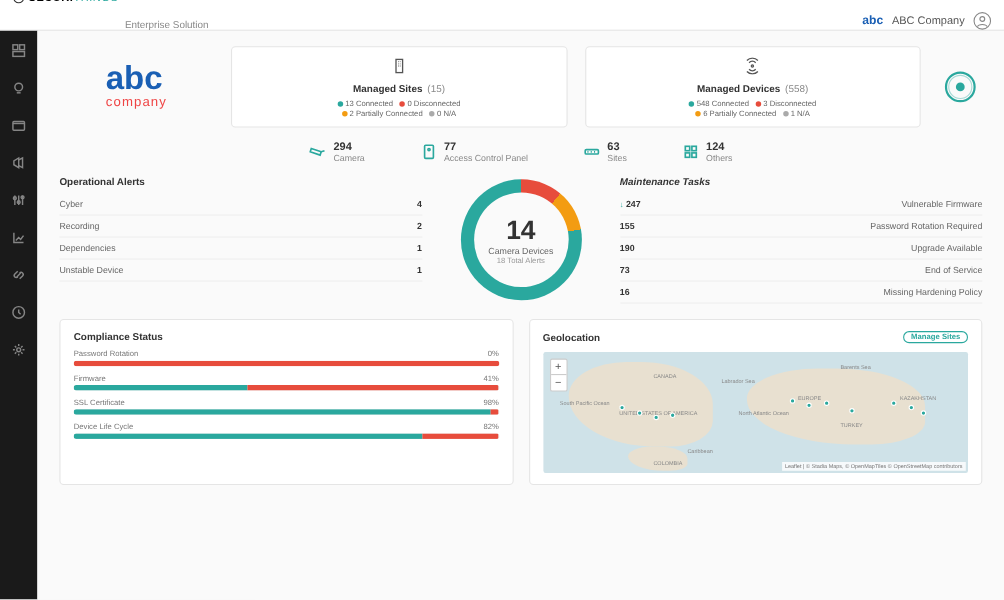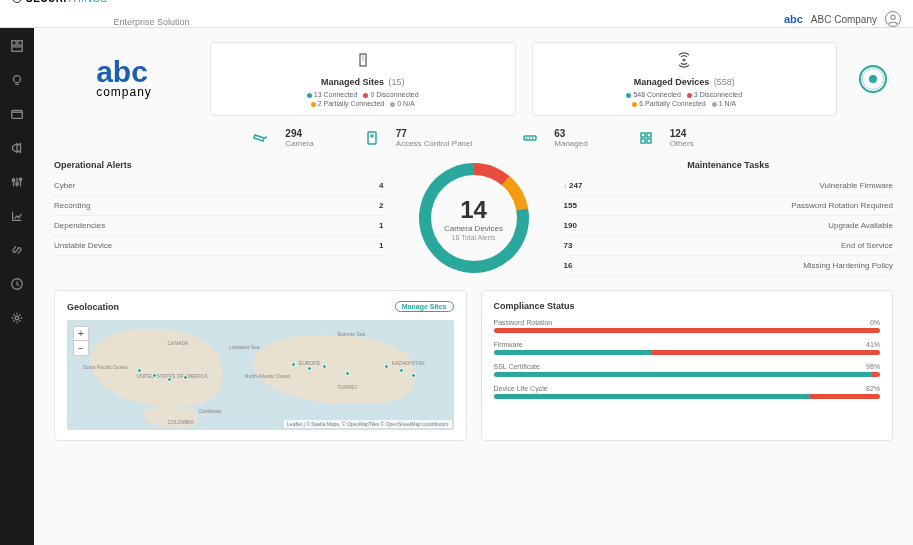--- a/index.html
+++ b/index.html
@@ -15,44 +15,44 @@
 .topbar-right .abc-badge { color: #1a5fb4; font-weight: 700; font-size: 11px; }
 .user-icon { width: 16px; height: 16px; border: 1px solid #888; border-radius: 50%; display: flex; align-items: center; justify-content: center; }
 .layout { display: flex; height: calc(100% - 28px); }
 .sidebar { width: 34px; background: #1a1a1a; display: flex; flex-direction: column; align-items: center; padding-top: 10px; gap: 18px; }
 .sidebar-item { width: 16px; height: 16px; opacity: 0.6; cursor: pointer; display: flex; align-items: center; justify-content: center; }
 .sidebar-item svg { width: 14px; height: 14px; stroke: #ccc; fill: none; stroke-width: 1.5; }
 .main { flex: 1; padding: 14px 20px; overflow: hidden; background: #fafafa; }
 .row1 { display: flex; gap: 16px; align-items: stretch; margin-bottom: 12px; }
 .logo-box { width: 140px; display: flex; align-items: center; justify-content: center; }
 .logo-box .abc { font-size: 30px; font-weight: 800; color: #1a5fb4; line-height: 0.85; }
-.logo-box .company { font-size: 12px; color: #000000; letter-spacing: 1px; font-weight: 300; }
+.logo-box .company { font-size: 12px; color: #ef4444; letter-spacing: 1px; font-weight: 300; }
 .stat-card { flex: 1; background: #fff; border: 1px solid #e5e5e5; border-radius: 4px; padding: 8px 10px; text-align: center; }
 .stat-card .icon { height: 18px; display: flex; justify-content: center; align-items: center; margin-bottom: 2px; }
 .stat-card .icon svg { width: 16px; height: 16px; stroke: #555; fill: none; stroke-width: 1.2; }
 .stat-title { font-size: 9px; font-weight: 600; color: #333; }
 .stat-count { font-size: 9px; color: #888; }
 .stat-line { font-size: 7px; color: #666; margin-top: 2px; display: flex; justify-content: center; gap: 6px; flex-wrap: wrap; }
 .dot { width: 5px; height: 5px; border-radius: 50%; display: inline-block; margin-right: 2px; vertical-align: middle; }
 .dot-green { background: #2aa89e; }
 .dot-red { background: #e74c3c; }
 .dot-amber { background: #f39c12; }
 .dot-grey { background: #aaa; }
 .pulse { width: 40px; display: flex; align-items: center; justify-content: center; }
 .pulse-ring { width: 28px; height: 28px; border-radius: 50%; border: 2px solid #2aa89e; display: flex; align-items: center; justify-content: center; position: relative; }
 .pulse-ring::before { content: ''; position: absolute; width: 20px; height: 20px; border: 1px solid #2aa89e; border-radius: 50%; opacity: 0.4; }
 .pulse-ring::after { content: ''; width: 8px; height: 8px; background: #2aa89e; border-radius: 50%; }
 .row2 { display: flex; justify-content: center; gap: 50px; margin-bottom: 12px; padding: 0 40px; }
-.device-type { display: flex; align-items: center; gap: 16px; font-size: 8px; color: #888; }
+.device-type { display: flex; align-items: center; gap: 6px; font-size: 8px; color: #888; }
 .device-type svg { width: 16px; height: 16px; stroke: #2aa89e; fill: none; stroke-width: 1.5; }
 .device-type .num { font-size: 10px; font-weight: 700; color: #333; display: block; }
 .row3 { display: flex; gap: 20px; margin-bottom: 14px; }
 .col { flex: 1; }
 .col-title { font-size: 9px; font-weight: 700; color: #333; margin-bottom: 6px; }
-.col-right .col-title { text-align: center; }
+.col-right .col-title { text-align: left; font-style: italic; }
 .alert-row { display: flex; justify-content: space-between; font-size: 8px; color: #666; padding: 5px 0; border-bottom: 1px solid #eee; }
 .alert-row .val { font-weight: 700; color: #333; }
 .col-right .alert-row { flex-direction: row-reverse; }
 .donut-wrap { width: 140px; display: flex; flex-direction: column; align-items: center; justify-content: center; }
 .donut { width: 110px; height: 110px; border-radius: 50%; background: conic-gradient(#e74c3c 0deg 40deg, #f39c12 40deg 80deg, #2aa89e 80deg 360deg); display: flex; align-items: center; justify-content: center; position: relative; }
 .donut::before { content: ''; width: 86px; height: 86px; background: #fafafa; border-radius: 50%; position: absolute; }
 .donut-inner { position: relative; text-align: center; }
 .donut-num { font-size: 24px; font-weight: 800; color: #333; }
 .donut-label { font-size: 8px; color: #666; }
 .donut-sub { font-size: 7px; color: #999; margin-top: 1px; }
@@ -226,21 +226,21 @@
             <rect x="4" y="2" width="8" height="12" rx="1"></rect>
             <circle cx="8" cy="6" r="1"></circle>
           </svg>
         <div><span class="num">77</span><span>Access Control Panel</span></div>
       </div>
       <div class="device-type">
         <svg viewBox="0 0 16 16">
             <rect x="2" y="6" width="12" height="4" rx="1"></rect>
             <path d="M4 8h1M7 8h1M10 8h1"></path>
           </svg>
-        <div><span class="num">63</span><span>Managed</span></div>
+        <div><span class="num">63</span><span>Sites</span></div>
       </div>
       <div class="device-type">
         <svg viewBox="0 0 16 16">
             <rect x="3" y="3" width="4" height="4"></rect>
             <rect x="9" y="3" width="4" height="4"></rect>
             <rect x="3" y="9" width="4" height="4"></rect>
             <rect x="9" y="9" width="4" height="4"></rect>
           </svg>
         <div><span class="num">124</span><span>Others</span></div>
       </div>
@@ -298,20 +298,65 @@
             </div>
             <div class="alert-row">
               <span>Missing Hardening Policy</span>
               <span class="val">16</span>
             </div>
           </div>
       </div>
     </div>
 
     <div class="row4">
+      <div class="card">
+        <div class="card-title">Compliance Status</div>
+        <div id="compliance-list">
+            <div class="comp-row">
+              <div class="comp-head">
+                <span>Password Rotation</span>
+                <span>0%</span>
+              </div>
+              <div class="bar">
+                <div class="bar-fill bar-green" style="width:0%"></div>
+                <div class="bar-fill bar-red" style="width:100%"></div>
+              </div>
+            </div>
+            <div class="comp-row">
+              <div class="comp-head">
+                <span>Firmware</span>
+                <span>41%</span>
+              </div>
+              <div class="bar">
+                <div class="bar-fill bar-green" style="width:41%"></div>
+                <div class="bar-fill bar-red" style="width:59%"></div>
+              </div>
+            </div>
+            <div class="comp-row">
+              <div class="comp-head">
+                <span>SSL Certificate</span>
+                <span>98%</span>
+              </div>
+              <div class="bar">
+                <div class="bar-fill bar-green" style="width:98%"></div>
+                <div class="bar-fill bar-red" style="width:2%"></div>
+              </div>
+            </div>
+            <div class="comp-row">
+              <div class="comp-head">
+                <span>Device Life Cycle</span>
+                <span>82%</span>
+              </div>
+              <div class="bar">
+                <div class="bar-fill bar-green" style="width:82%"></div>
+                <div class="bar-fill bar-red" style="width:18%"></div>
+              </div>
+            </div>
+          </div>
+      </div>
       <div class="card">
         <div class="card-title">
           <span>Geolocation</span>
           <span class="manage-btn">Manage Sites</span>
         </div>
         <div class="map">
           <div class="map-land" style="left:6%;top:8%;width:34%;height:70%"></div>
           <div class="map-land" style="left:48%;top:14%;width:42%;height:62%"></div>
           <div class="map-land" style="left:20%;top:78%;width:14%;height:20%"></div>
           <div class="map-ctrl">
@@ -338,61 +383,16 @@
           <div class="map-pin" style="left:58%;top:38%"></div>
           <div class="map-pin" style="left:62%;top:42%"></div>
           <div class="map-pin" style="left:66%;top:40%"></div>
           <div class="map-pin" style="left:72%;top:46%"></div>
           <div class="map-pin" style="left:82%;top:40%"></div>
           <div class="map-pin" style="left:86%;top:44%"></div>
           <div class="map-pin" style="left:89%;top:48%"></div>
           <div class="map-attr">Leaflet | © Stadia Maps, © OpenMapTiles © OpenStreetMap contributors</div>
         </div>
       </div>
-      <div class="card">
-        <div class="card-title">Compliance Status</div>
-        <div id="compliance-list">
-            <div class="comp-row">
-              <div class="comp-head">
-                <span>Password Rotation</span>
-                <span>0%</span>
-              </div>
-              <div class="bar">
-                <div class="bar-fill bar-green" style="width:0%"></div>
-                <div class="bar-fill bar-red" style="width:100%"></div>
-              </div>
-            </div>
-            <div class="comp-row">
-              <div class="comp-head">
-                <span>Firmware</span>
-                <span>41%</span>
-              </div>
-              <div class="bar">
-                <div class="bar-fill bar-green" style="width:41%"></div>
-                <div class="bar-fill bar-red" style="width:59%"></div>
-              </div>
-            </div>
-            <div class="comp-row">
-              <div class="comp-head">
-                <span>SSL Certificate</span>
-                <span>98%</span>
-              </div>
-              <div class="bar">
-                <div class="bar-fill bar-green" style="width:98%"></div>
-                <div class="bar-fill bar-red" style="width:2%"></div>
-              </div>
-            </div>
-            <div class="comp-row">
-              <div class="comp-head">
-                <span>Device Life Cycle</span>
-                <span>82%</span>
-              </div>
-              <div class="bar">
-                <div class="bar-fill bar-green" style="width:82%"></div>
-                <div class="bar-fill bar-red" style="width:18%"></div>
-              </div>
-            </div>
-          </div>
-      </div>
     </div>
 
   </div>
 </div>
 
 </body></html>

